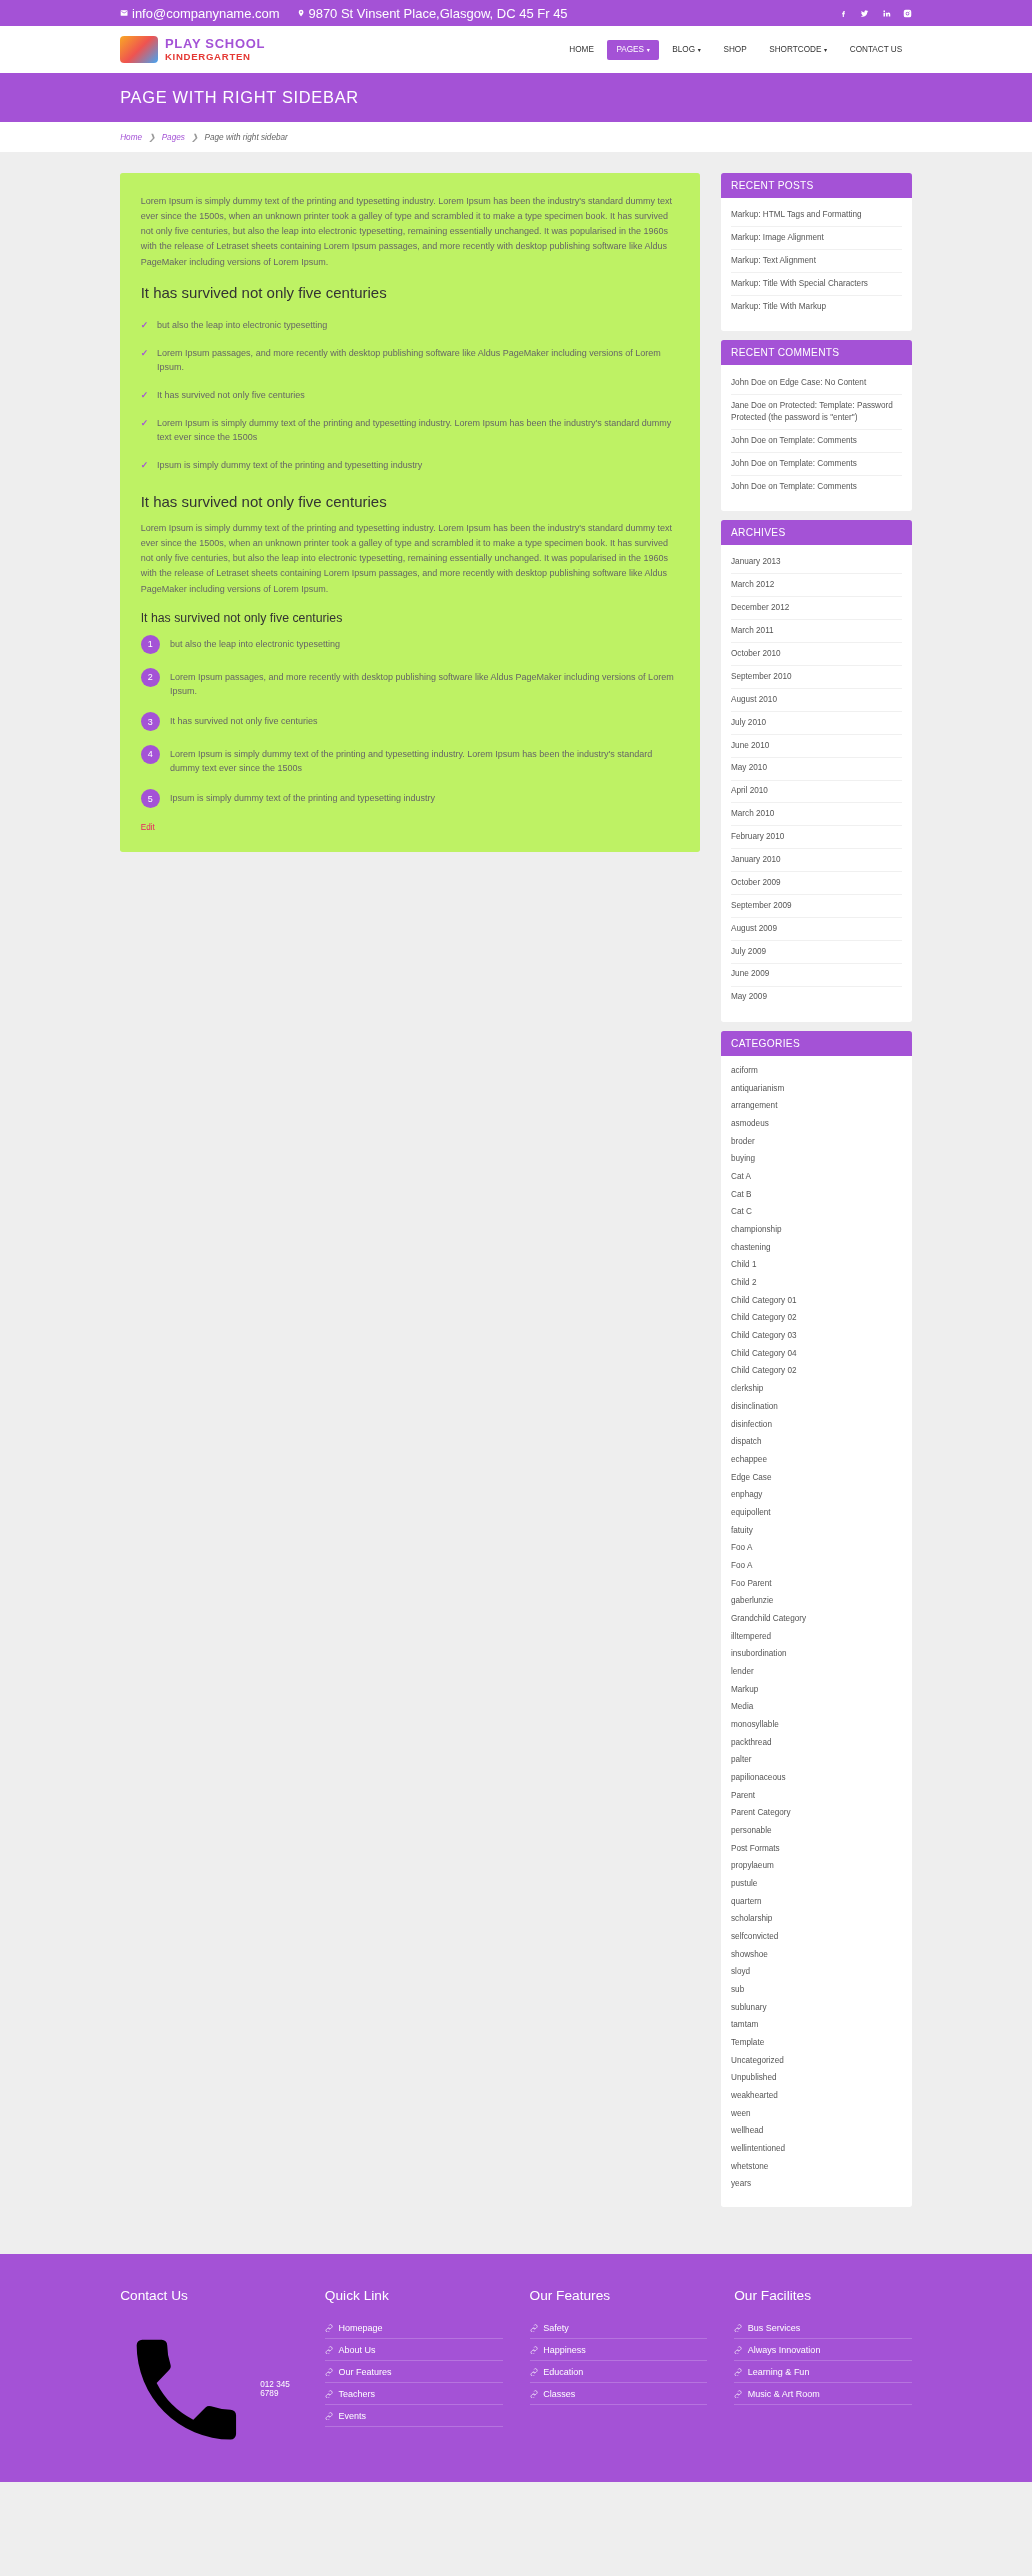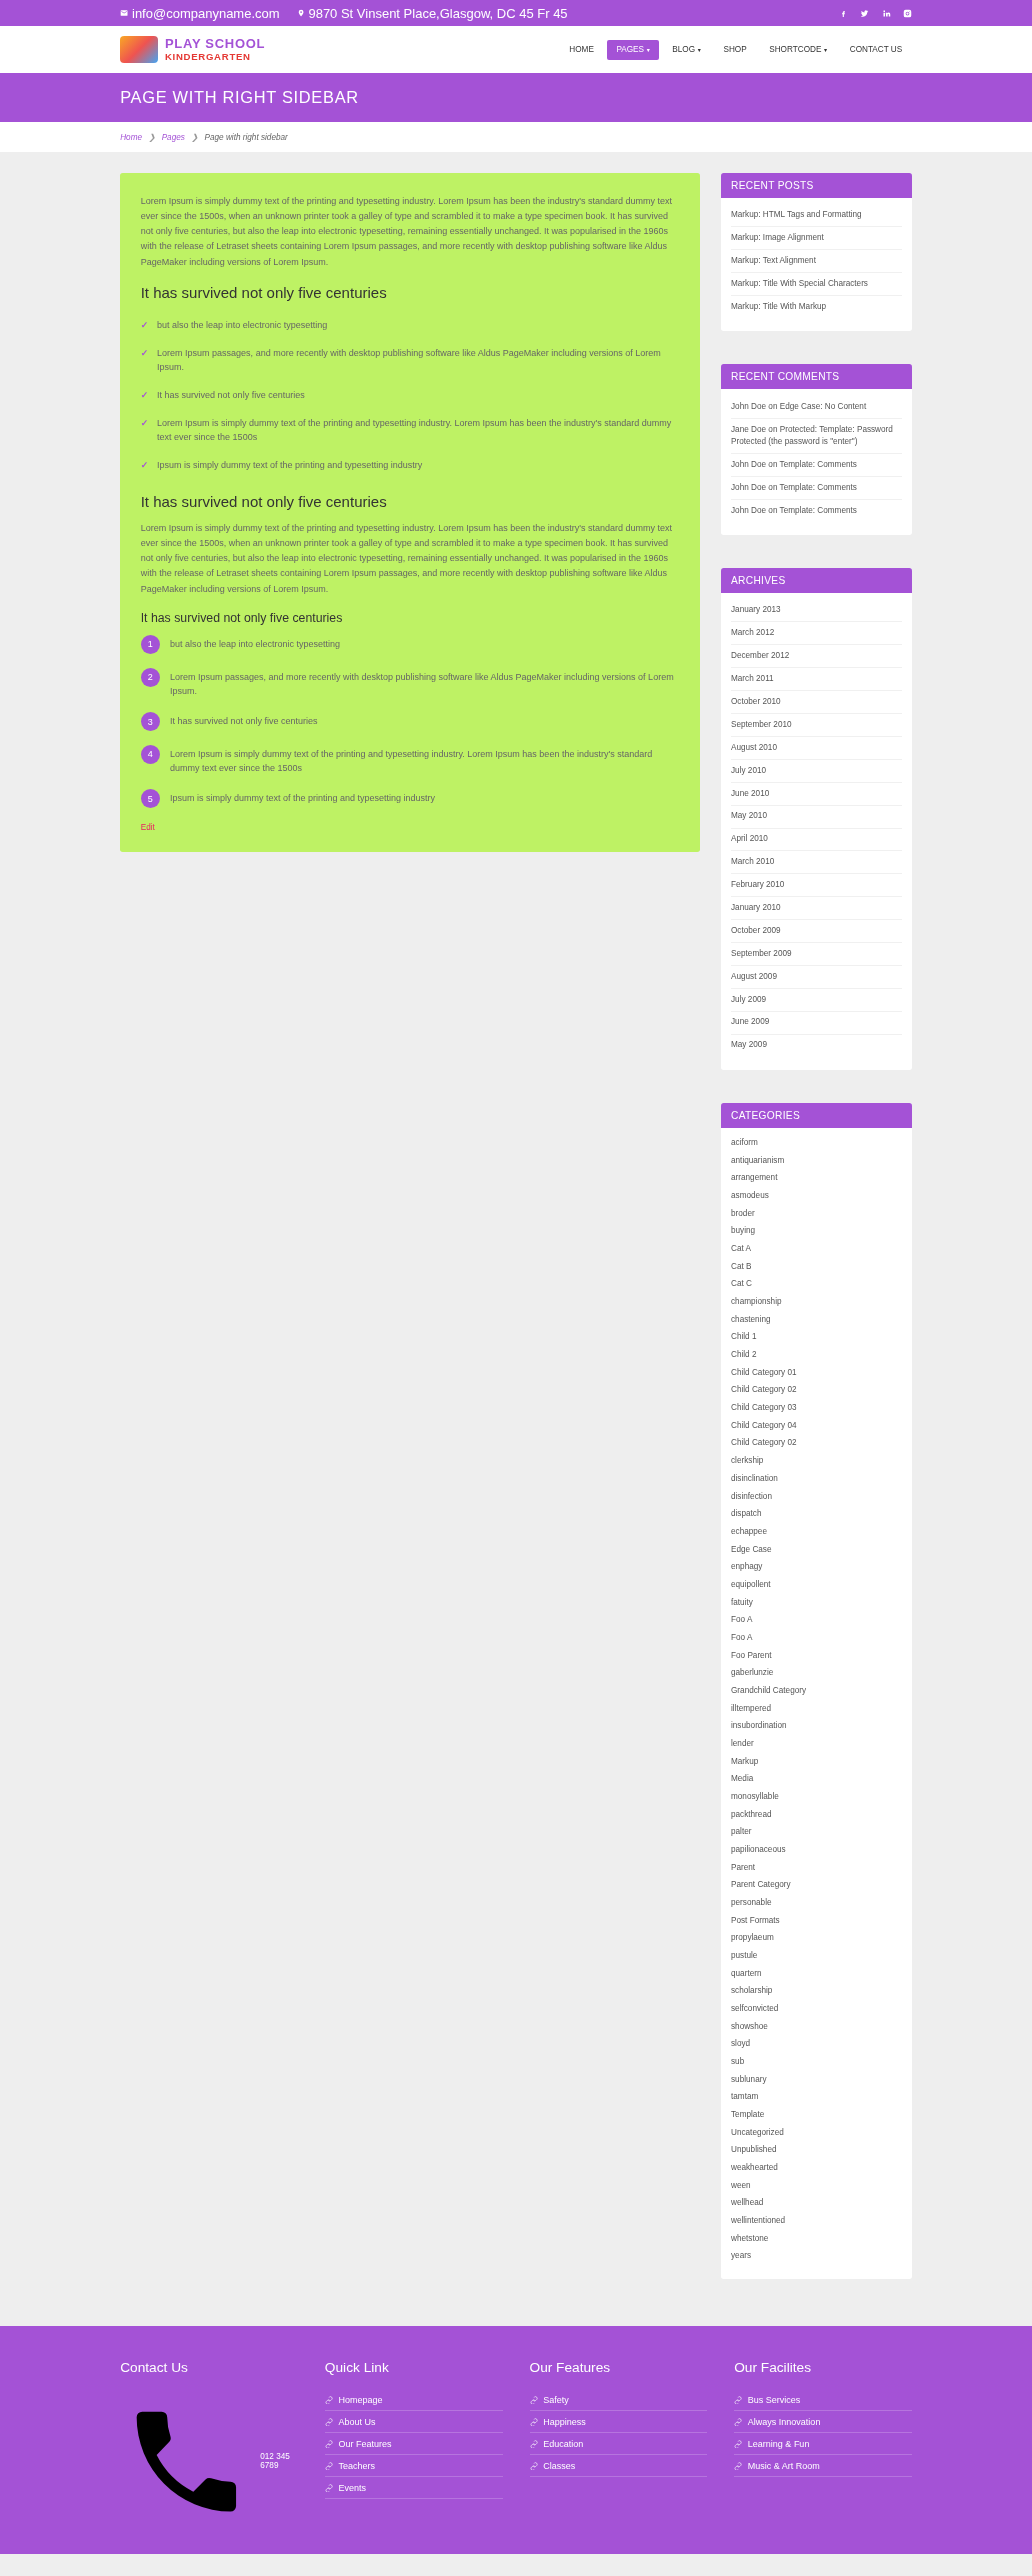--- a/index.html
+++ b/index.html
@@ -23,21 +23,21 @@
   .page-title-bar { background: #a452d6; color: #fff; padding: 15px 0; }
   .page-title-bar .inner { max-width: 819px; margin: 0 auto; padding: 0 13.7px; font-size: 16.4px; font-weight: 400; letter-spacing: 0.7px; }
 
   .breadcrumb { background: #fff; padding: 9.6px 0; border-bottom: 0.7px solid #eee; font-style: italic; }
   .breadcrumb .inner { max-width: 819px; margin: 0 auto; padding: 0 13.7px; font-size: 8.2px; color: #666; }
   .breadcrumb a { color: #a452d6; }
   .breadcrumb .sep { margin: 0 4.1px; color: #999; }
 
   .container { max-width: 819px; margin: 0 auto; padding: 20.5px 13.7px; display: flex; gap: 20.5px; align-items: flex-start;}
   .main-col { flex: 1; background: #bef264; padding: 20.5px; border-radius: 2.7px; }
-  .sidebar-col { width: 191px; display: flex; flex-direction: column; gap: 33px; }
+  .sidebar-col { width: 191px; display: flex; flex-direction: column; gap: 9px; }
 
   .main-col p { line-height: 1.7; margin-bottom: 10.2px; color: #666; font-size: 9px; }
   .main-col h2 { font-size: 15px; color: #333; margin: 13.7px 0 10.2px; font-weight: 500;}
   .main-col h3 { font-size: 12.3px; color: #333; margin: 13.7px 0 10.2px; font-weight: 500;}
   .check-list { list-style: none; margin-bottom: 13.7px; }
   .check-list li { padding: 6.8px 0 6.8px 16.4px; position: relative; color: #666; font-size: 9px; line-height: 1.6; }
   .check-list li::before { content: '✓'; position: absolute; left: 0; color: #a452d6; font-weight: bold; }
   .num-list { list-style: none; }
   .num-list li { display: flex; gap: 10.2px; margin-bottom: 13.7px; align-items: flex-start; }
   .num-badge { width: 19px; height: 19px; border-radius: 50%; background: #a452d6; color: #fff; display: flex; align-items: center; justify-content: center; font-size: 9px; flex-shrink: 0;}

